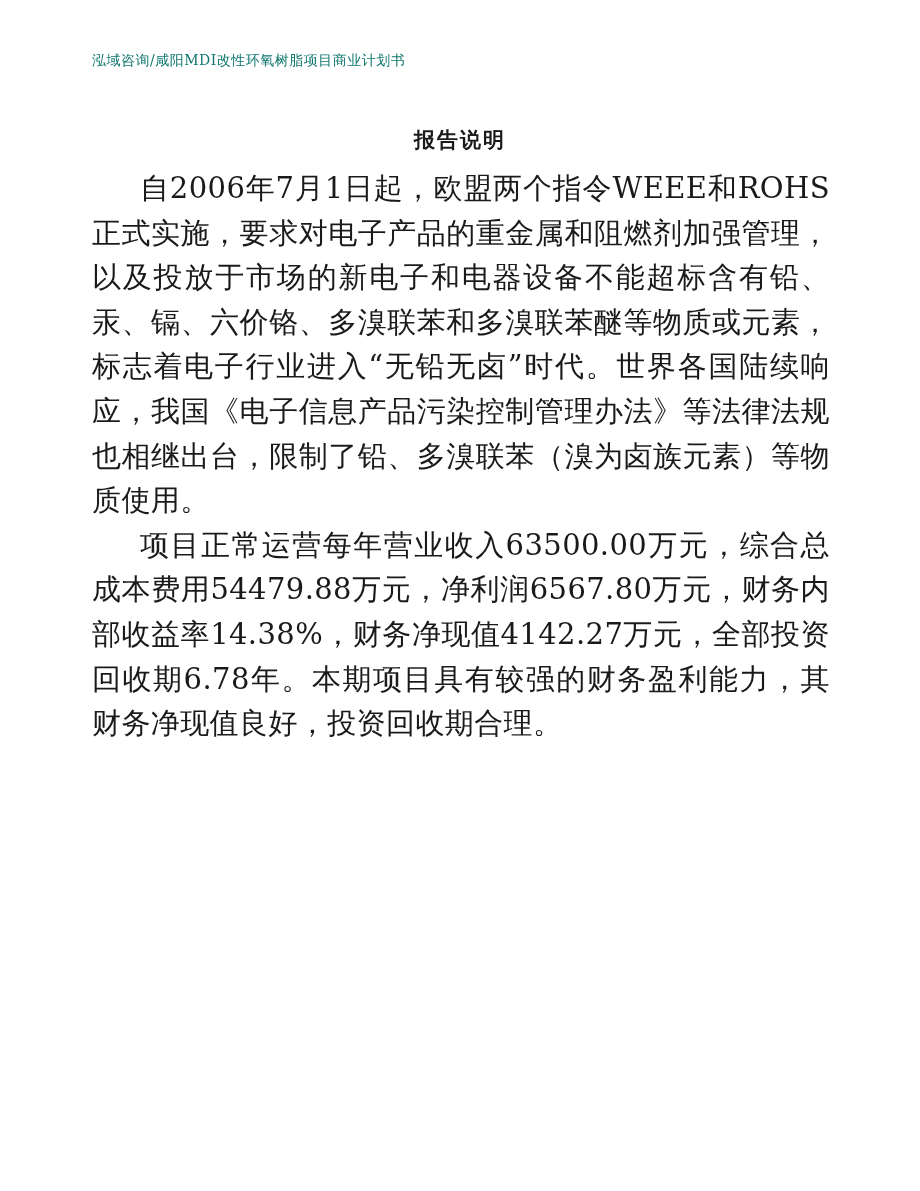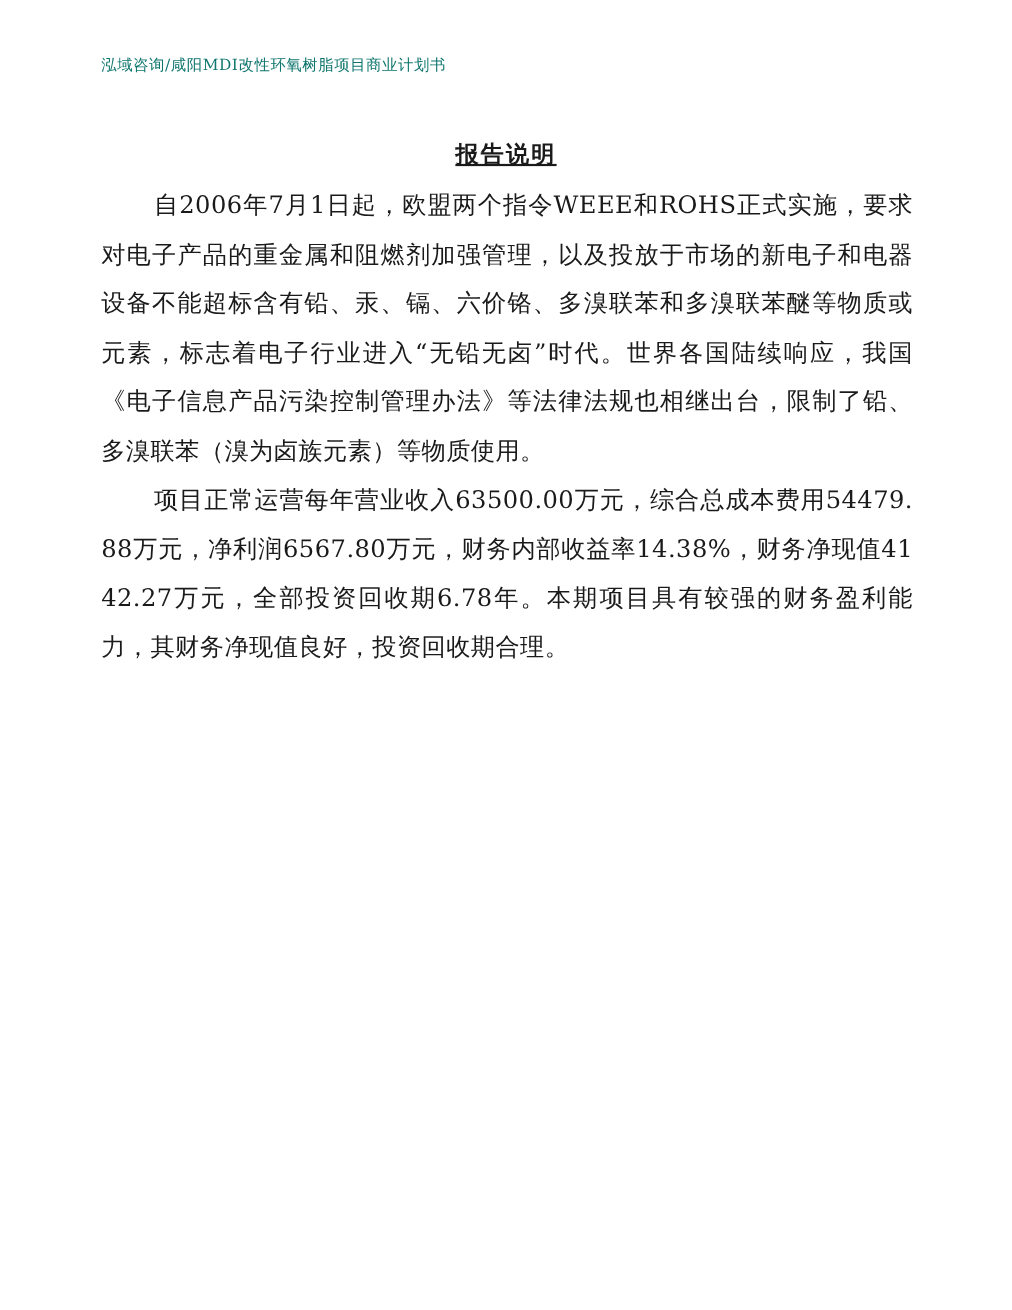--- a/index.html
+++ b/index.html
@@ -29,31 +29,30 @@
       position: absolute;
       left: 0;
       top: 125px;
       width: 920px;
       text-align: center;
       font-size: 21px;
       font-weight: bold;
       letter-spacing: 2px;
       line-height: 30px;
       font-family: "DejaVu Sans", "Liberation Sans", sans-serif;
-      text-decoration: underline;
     }
     .doc-body {
       position: absolute;
       left: 92px;
       top: 166px;
       width: 738px;
     }
     .para {
       margin: 0;
-      font-size: 22px;
+      font-size: 29px;
       line-height: 44.6px;
       text-indent: 48px;
       text-align: justify;
       text-align-last: left;
       word-break: break-all;
       letter-spacing: 0.4px;
     }
   </style>
 </head>
 <body>

